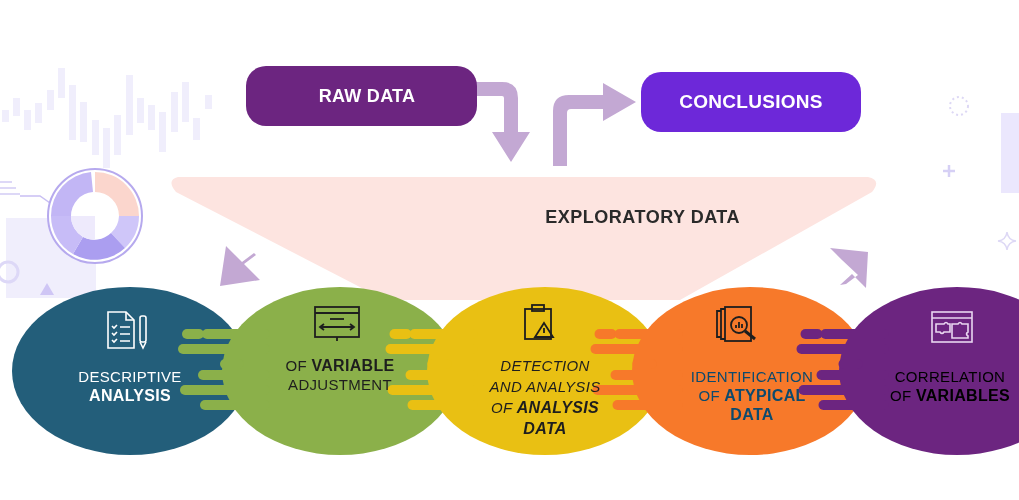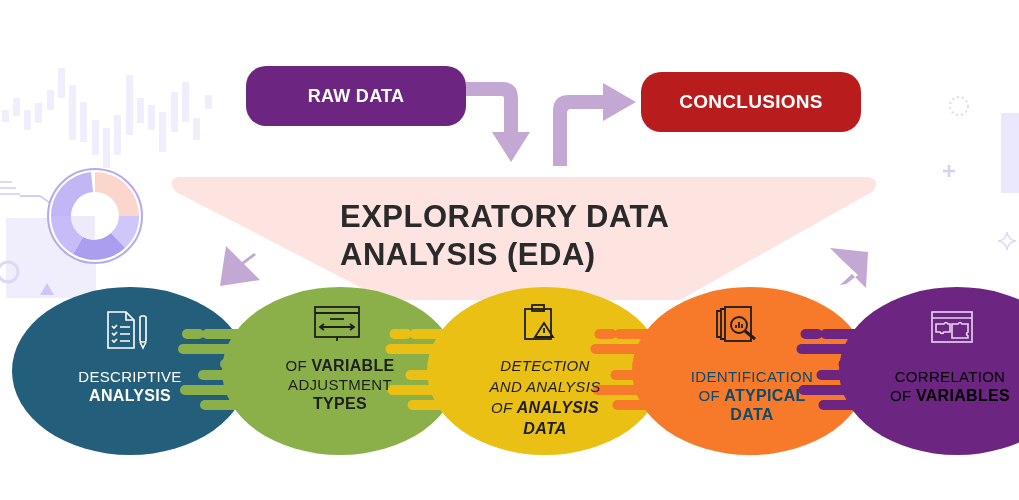--- a/index.html
+++ b/index.html
@@ -2,24 +2,24 @@
 <html><head>
 <meta charset="utf-8">
 <style>
   html, body { margin: 0; padding: 0; background: #ffffff; }
   body { width: 1019px; height: 500px; position: relative; overflow: hidden;
          font-family: "Liberation Sans", "DejaVu Sans", sans-serif; }
   #stage { position: absolute; left: 0; top: 0; width: 1019px; height: 500px; }
   .pill { position: absolute; border-radius: 20px; color: #fff; font-weight: bold;
           display: flex; align-items: center; justify-content: center;
           font-size: 18px; letter-spacing: 0.3px; }
-  #raw { left: 246px; top: 66px; width: 220px; height: 60px; }
+  #raw { left: 246px; top: 66px; width: 220px; height: 60px; padding-left: 11px; }
   #conc { left: 641px; top: 72px; width: 220px; height: 60px; font-size: 19px; }
-  .title { position: absolute; left: 340px; top: 198px; width: 400px; text-align: left;
-           font-size: 31px; font-weight: bold; color: #2a2a2a; line-height: 38px; letter-spacing: 0.5px; }
+  .title { position: absolute; left: 340px; top: 198px; width: 400px; text-align: right;
+           font-size: 18px; font-weight: bold; color: #2a2a2a; line-height: 38px; letter-spacing: 0.5px; }
   .label { position: absolute; text-align: center; font-size: 15px; line-height: 19px; letter-spacing: 0.3px; }
   .label b { font-weight: bold; font-size: 16px; }
   .icon-box { position: absolute; }
 </style>
 </head>
 <body>
 
 <svg id="stage" width="1019" height="500" viewBox="0 0 1019 500">
 
   <g fill="#f0eefc">
@@ -112,37 +112,35 @@
       <line x1="843.5" x2="857.5" y1="364" y2="364" stroke="#6c2580" stroke-width="10" stroke-linecap="round"></line>
       <line x1="821.5" x2="883.5" y1="375" y2="375" stroke="#6c2580" stroke-width="10" stroke-linecap="round"></line>
       <line x1="803.5" x2="883.5" y1="390" y2="390" stroke="#6c2580" stroke-width="10" stroke-linecap="round"></line>
       <line x1="823.5" x2="883.5" y1="405" y2="405" stroke="#6c2580" stroke-width="10" stroke-linecap="round"></line>
     </g>
 </svg>
 
 <div class="pill" id="raw" style="background:#6c2580">
   <span>RAW DATA</span>
 </div>
-<div class="pill" id="conc" style="background:#b91c1c">
+<div class="pill" id="conc" style="background:#6d28d9">
   <span>CONCLUSIONS</span>
 </div>
 
 <div class="title">
   <div>EXPLORATORY DATA</div>
-  <div>ANALYSIS (EDA)</div>
 </div>
 
 <div class="label" style="left:55px;top:367px;width:150px;color:#fff;">
   <div>DESCRIPTIVE</div>
   <div><b>ANALYSIS</b></div>
 </div>
 <div class="label" style="left:265px;top:356px;width:150px;color:#1e1e1e;">
   <div><span>OF </span><b>VARIABLE</b></div>
   <div>ADJUSTMENT</div>
-  <div><b>TYPES</b></div>
 </div>
 <div class="label" style="left:465px;top:355px;width:160px;color:#1e1e1e;line-height:21px;font-style:italic;">
   <div>DETECTION</div>
   <div>AND ANALYSIS</div>
   <div><span>OF </span><b>ANALYSIS</b></div>
   <div><b>DATA</b></div>
 </div>
 <div class="label" style="left:672px;top:367px;width:160px;color:#0c4a6e;">
   <div>IDENTIFICATION</div>
   <div><span>OF </span><b>ATYPICAL</b></div>

